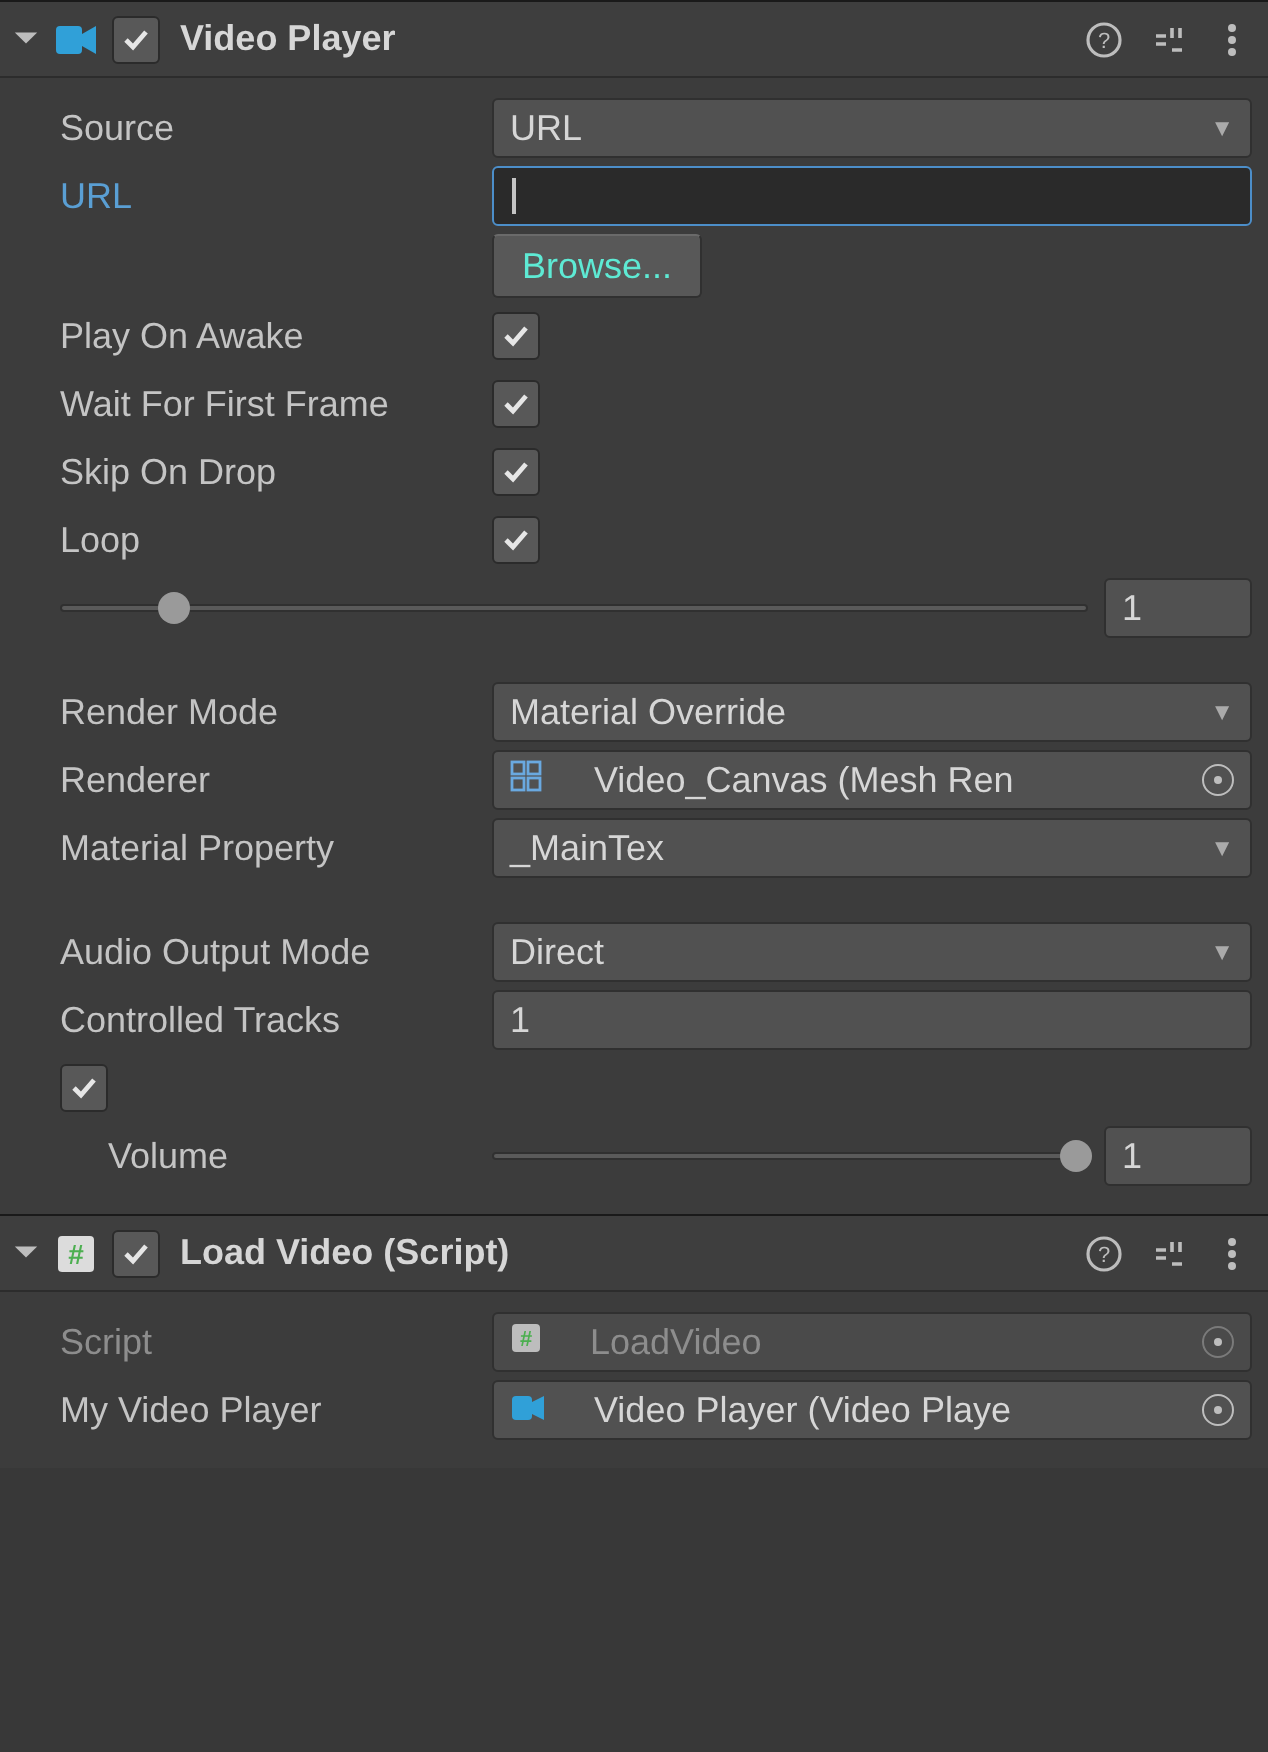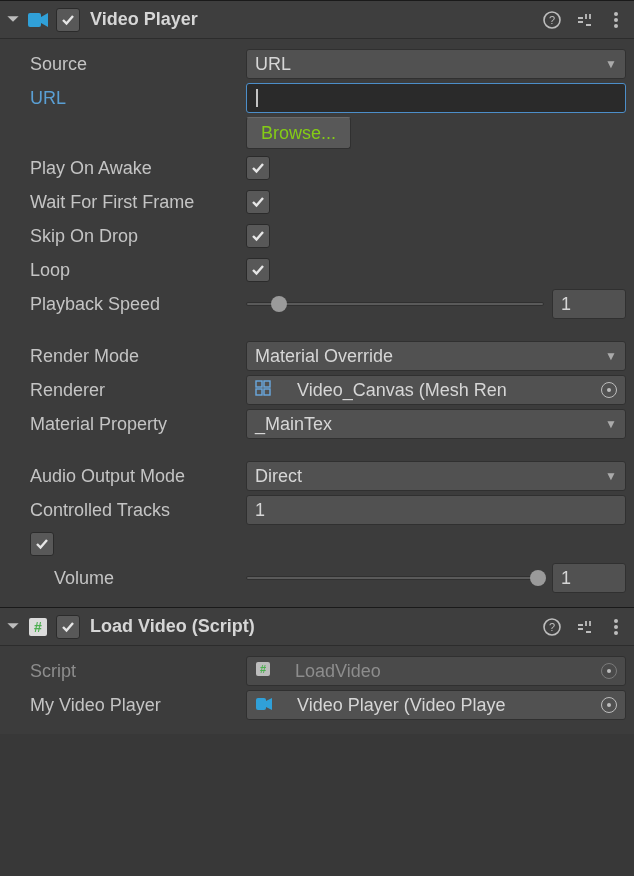--- a/index.html
+++ b/index.html
@@ -78,21 +78,21 @@
   }
   .txt-input .cursor {
     width: 1.5px; height: 18px; background: #c4c4c4; margin-left: 1px;
   }
   .btn {
     height: 32px;
     background: #585858;
     border: 1px solid #303030;
     border-top-color:#6a6a6a;
     border-radius: 3px;
-    color: #84cc16;
+    color: #5eead4;
     padding: 0 14px;
     display: inline-flex; align-items: center;
   }
   .num-input { width: 100%; }
   .num-input.narrow { width: 74px; flex: none; }
   .slider {
     flex: 1;
     height: 20px;
     position: relative;
     display: flex; align-items: center;
@@ -241,21 +241,20 @@
       <div class="field">
         <span class="chk on">
             <svg width="16" height="16" viewBox="0 0 16 16">
               <path d="M3 8 L6.5 11.5 L13 4" stroke="#e6e6e6" stroke-width="2.4" fill="none"></path>
             </svg>
           </span>
       </div>
     </div>
 
     <div class="row">
-      <div class="label">Playback Speed</div>
       <div class="field">
         <div class="slider">
           <div class="track"></div>
           <div class="thumb" style="left:11%"></div>
         </div>
         <div class="num-input narrow">
           <span>1</span>
         </div>
       </div>
     </div>

